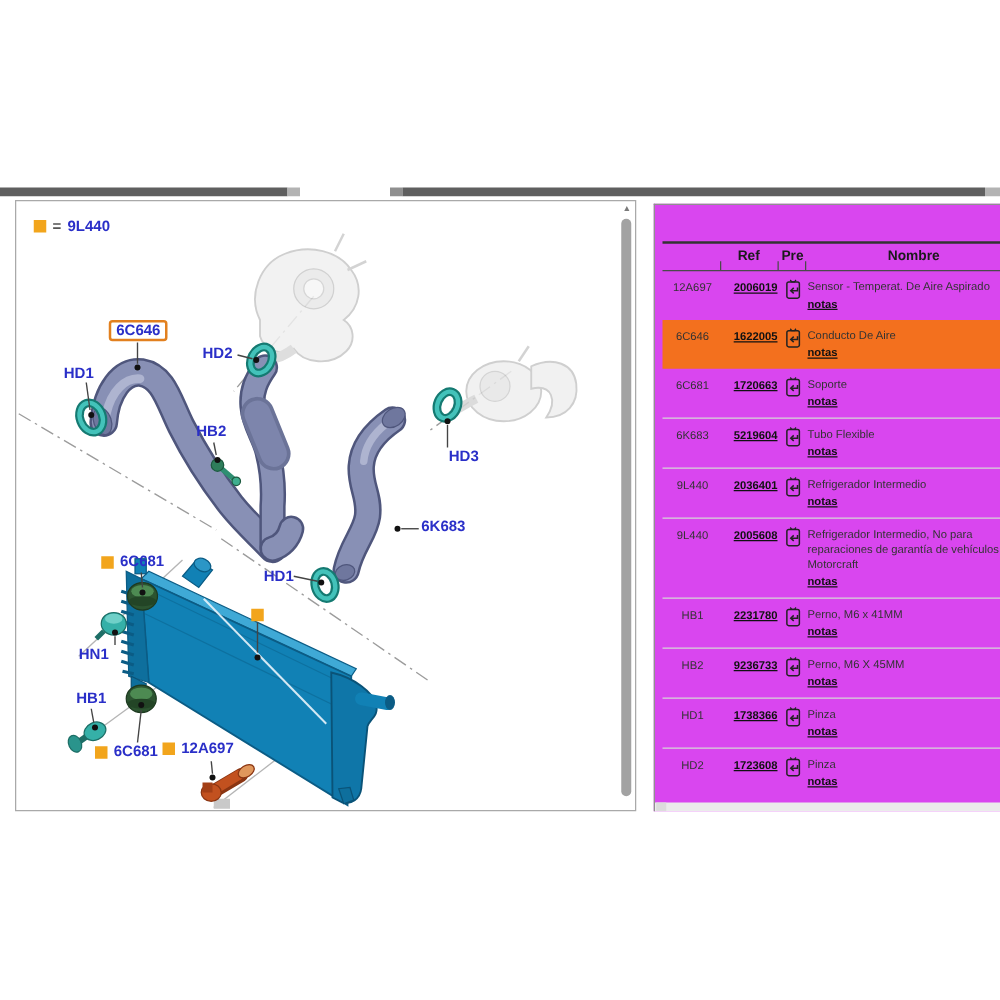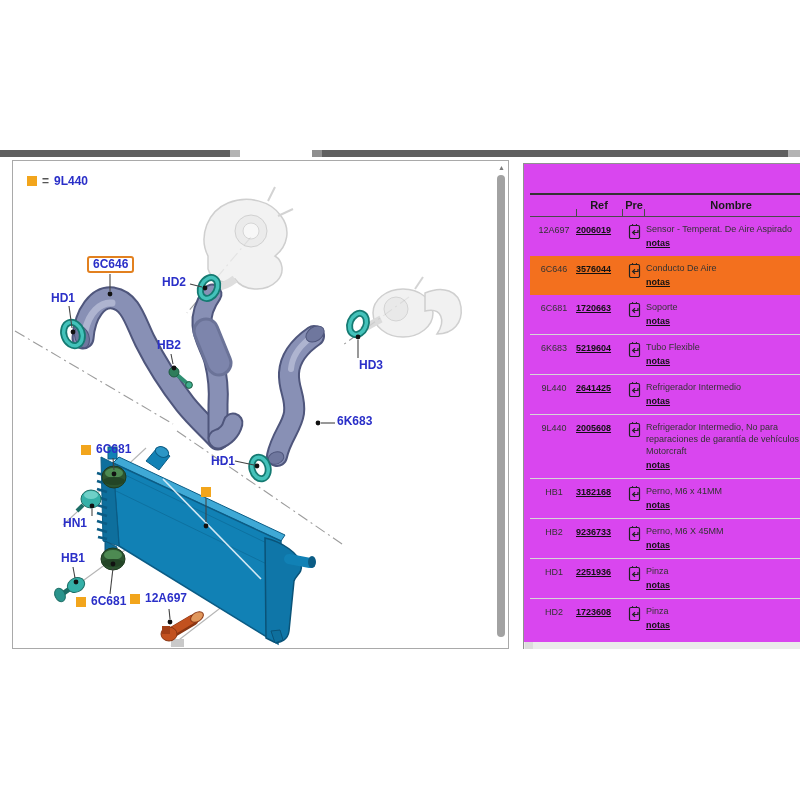--- a/index.html
+++ b/index.html
@@ -36,21 +36,21 @@
   .thead{display:grid;grid-template-columns:44px 46px 24px 170px;padding:4px 0 5px 2px;
     margin-left:6px;border-bottom:1px solid #4a4a4a;position:relative;font-size:11px;font-weight:bold;color:#1a1a1a;}
   .thead span{text-align:center;}
   .tick{position:absolute;bottom:0;width:1px;height:7px;background:#4a4a4a;}
   .rows{margin-left:6px;}
   .trow{display:grid;grid-template-columns:44px 46px 24px 170px;padding:6px 0 7px 2px;
     font-size:9px;color:#333;align-items:start;}
   .trow.sep{border-top:1px solid #d6d6d6;}
   .trow.hl{background:var(--hl,#f3701e);}
   .c-code{text-align:center;padding-top:2px;}
-  .c-ref{text-align:left;padding-top:2px;}
+  .c-ref{text-align:right;padding-top:2px;}
   .c-ref a{color:#111;font-weight:bold;text-decoration:underline;cursor:pointer;}
   .c-pre{display:flex;justify-content:center;}
   .c-name .nm{display:block;line-height:12px;}
   .c-name .notas{display:inline-block;margin-top:2px;color:#111;font-weight:bold;
     text-decoration:underline;line-height:12px;cursor:pointer;}
   .hscroll{position:absolute;left:0;top:478px;width:277px;height:7px;background:#ebebeb;}
   .hscroll .box{position:absolute;left:1px;top:0;width:8px;height:7px;background:#dcdcdc;}
 </style>
 </head>
 <body>
@@ -294,21 +294,21 @@
       </svg>
     </span>
     <span class="c-name">
       <span class="nm">Sensor - Temperat. De Aire Aspirado</span>
       <a class="notas">notas</a>
     </span>
   </div>
 
   <div class="trow hl">
     <span class="c-code">6C646</span>
-    <span class="c-ref"><a>3576044</a></span>
+    <span class="c-ref"><a>1622005</a></span>
     <span class="c-pre">
       <svg width="13" height="17" viewBox="0 0 13 17">
         <path d="M3 2.5 h7 a1.5 1.5 0 0 1 1.5 1.5 v10 a1.5 1.5 0 0 1 -1.5 1.5 h-7 a1.5 1.5 0 0 1 -1.5 -1.5 v-10 a1.5 1.5 0 0 1 1.5 -1.5 Z" fill="none" stroke="#222" stroke-width="1.2"></path>
         <path d="M4.2 1 l1.2 1.5 h2.2 l1.2 -1.5" fill="none" stroke="#222" stroke-width="1"></path>
         <path d="M10 7 v2.5 h-4.6" fill="none" stroke="#222" stroke-width="1.2"></path>
         <path d="M7 7.3 L4.6 9.5 l2.4 2.2" fill="none" stroke="#222" stroke-width="1.2"></path>
       </svg>
     </span>
     <span class="c-name">
       <span class="nm">Conducto De Aire</span>
@@ -345,21 +345,21 @@
       </svg>
     </span>
     <span class="c-name">
       <span class="nm">Tubo Flexible</span>
       <a class="notas">notas</a>
     </span>
   </div>
 
   <div class="trow sep">
     <span class="c-code">9L440</span>
-    <span class="c-ref"><a>2641425</a></span>
+    <span class="c-ref"><a>2036401</a></span>
     <span class="c-pre">
       <svg width="13" height="17" viewBox="0 0 13 17">
         <path d="M3 2.5 h7 a1.5 1.5 0 0 1 1.5 1.5 v10 a1.5 1.5 0 0 1 -1.5 1.5 h-7 a1.5 1.5 0 0 1 -1.5 -1.5 v-10 a1.5 1.5 0 0 1 1.5 -1.5 Z" fill="none" stroke="#222" stroke-width="1.2"></path>
         <path d="M4.2 1 l1.2 1.5 h2.2 l1.2 -1.5" fill="none" stroke="#222" stroke-width="1"></path>
         <path d="M10 7 v2.5 h-4.6" fill="none" stroke="#222" stroke-width="1.2"></path>
         <path d="M7 7.3 L4.6 9.5 l2.4 2.2" fill="none" stroke="#222" stroke-width="1.2"></path>
       </svg>
     </span>
     <span class="c-name">
       <span class="nm">Refrigerador Intermedio</span>
@@ -379,21 +379,21 @@
       </svg>
     </span>
     <span class="c-name">
       <span class="nm">Refrigerador Intermedio, No para reparaciones de garantía de vehículos Motorcraft</span>
       <a class="notas">notas</a>
     </span>
   </div>
 
   <div class="trow sep">
     <span class="c-code">HB1</span>
-    <span class="c-ref"><a>3182168</a></span>
+    <span class="c-ref"><a>2231780</a></span>
     <span class="c-pre">
       <svg width="13" height="17" viewBox="0 0 13 17">
         <path d="M3 2.5 h7 a1.5 1.5 0 0 1 1.5 1.5 v10 a1.5 1.5 0 0 1 -1.5 1.5 h-7 a1.5 1.5 0 0 1 -1.5 -1.5 v-10 a1.5 1.5 0 0 1 1.5 -1.5 Z" fill="none" stroke="#222" stroke-width="1.2"></path>
         <path d="M4.2 1 l1.2 1.5 h2.2 l1.2 -1.5" fill="none" stroke="#222" stroke-width="1"></path>
         <path d="M10 7 v2.5 h-4.6" fill="none" stroke="#222" stroke-width="1.2"></path>
         <path d="M7 7.3 L4.6 9.5 l2.4 2.2" fill="none" stroke="#222" stroke-width="1.2"></path>
       </svg>
     </span>
     <span class="c-name">
       <span class="nm">Perno, M6 x 41MM</span>
@@ -413,21 +413,21 @@
       </svg>
     </span>
     <span class="c-name">
       <span class="nm">Perno, M6 X 45MM</span>
       <a class="notas">notas</a>
     </span>
   </div>
 
   <div class="trow sep">
     <span class="c-code">HD1</span>
-    <span class="c-ref"><a>2251936</a></span>
+    <span class="c-ref"><a>1738366</a></span>
     <span class="c-pre">
       <svg width="13" height="17" viewBox="0 0 13 17">
         <path d="M3 2.5 h7 a1.5 1.5 0 0 1 1.5 1.5 v10 a1.5 1.5 0 0 1 -1.5 1.5 h-7 a1.5 1.5 0 0 1 -1.5 -1.5 v-10 a1.5 1.5 0 0 1 1.5 -1.5 Z" fill="none" stroke="#222" stroke-width="1.2"></path>
         <path d="M4.2 1 l1.2 1.5 h2.2 l1.2 -1.5" fill="none" stroke="#222" stroke-width="1"></path>
         <path d="M10 7 v2.5 h-4.6" fill="none" stroke="#222" stroke-width="1.2"></path>
         <path d="M7 7.3 L4.6 9.5 l2.4 2.2" fill="none" stroke="#222" stroke-width="1.2"></path>
       </svg>
     </span>
     <span class="c-name">
       <span class="nm">Pinza</span>

